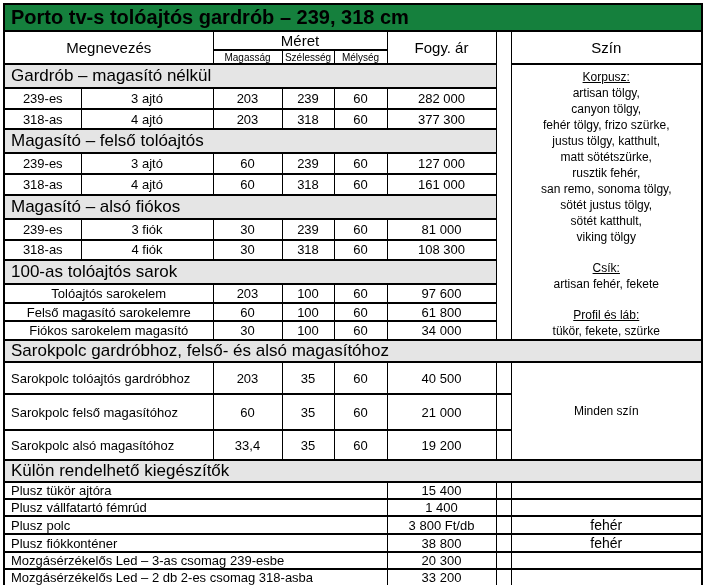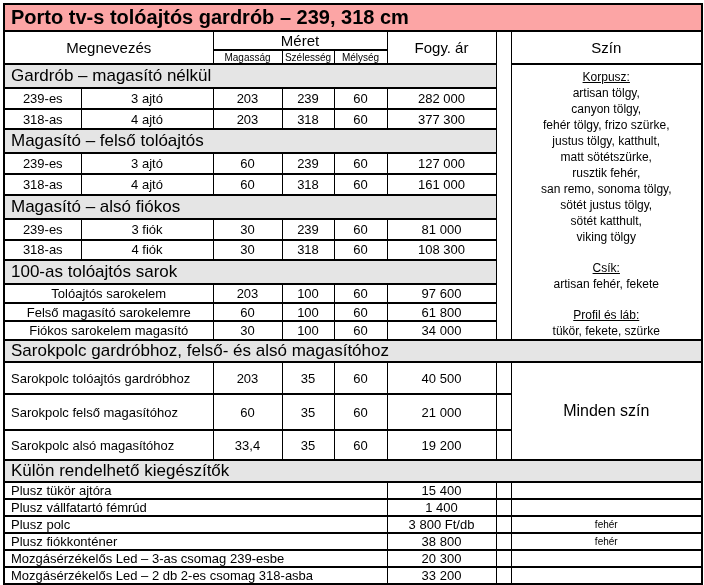--- a/index.html
+++ b/index.html
@@ -3,31 +3,31 @@
 <meta charset="utf-8">
 <style>
   html,body{margin:0;padding:0;background:#ffffff;}
   body{width:704px;height:585px;font-family:"Liberation Sans",sans-serif;color:#000;}
   .wrap{padding:3px;}
   table{border-collapse:collapse;table-layout:fixed;width:698px;border:2px solid #000;}
   td{border:solid #000;border-width:2px 1px;padding:0;text-align:center;vertical-align:middle;overflow:hidden;}
   
   col.cA{width:77px}col.cB{width:132px}col.cC{width:69px}col.cD{width:52px}
   col.cE{width:53px}col.cF{width:109px}col.cG{width:15px}col.cH{width:191px}
-  .title-row td{background:#fca5a5;text-align:left;font-size:20px;font-weight:bold;padding-left:6px;}
+  .title-row td{background:#15803d;text-align:left;font-size:20px;font-weight:bold;padding-left:6px;}
   .hdr{font-size:15px;}
   .subhdr{font-size:10px;}
   .sec{background:#e5e5e5;text-align:left;font-size:17px;padding-left:6px;white-space:nowrap;}
   .cell{font-size:13px;white-space:nowrap;}
   .nameL{text-align:left;padding-left:6px;}
   .szin-panel{font-size:12px;line-height:16px;vertical-align:top;padding-top:4px;margin-left:29px;}
   .szin-panel .u, .u{text-decoration:underline;}
   .gap{height:15px;}
-  .minden{font-size:16px;text-align:center;}
-  .acc-color{font-size:10px;}
+  .minden{font-size:12px;text-align:center;}
+  .acc-color{font-size:14px;}
   tr{empty-cells:show;}
 </style>
 </head>
 <body>
 
 <div class="wrap">
 <table>
   <colgroup>
     <col class="cA">
         <col class="cB">

